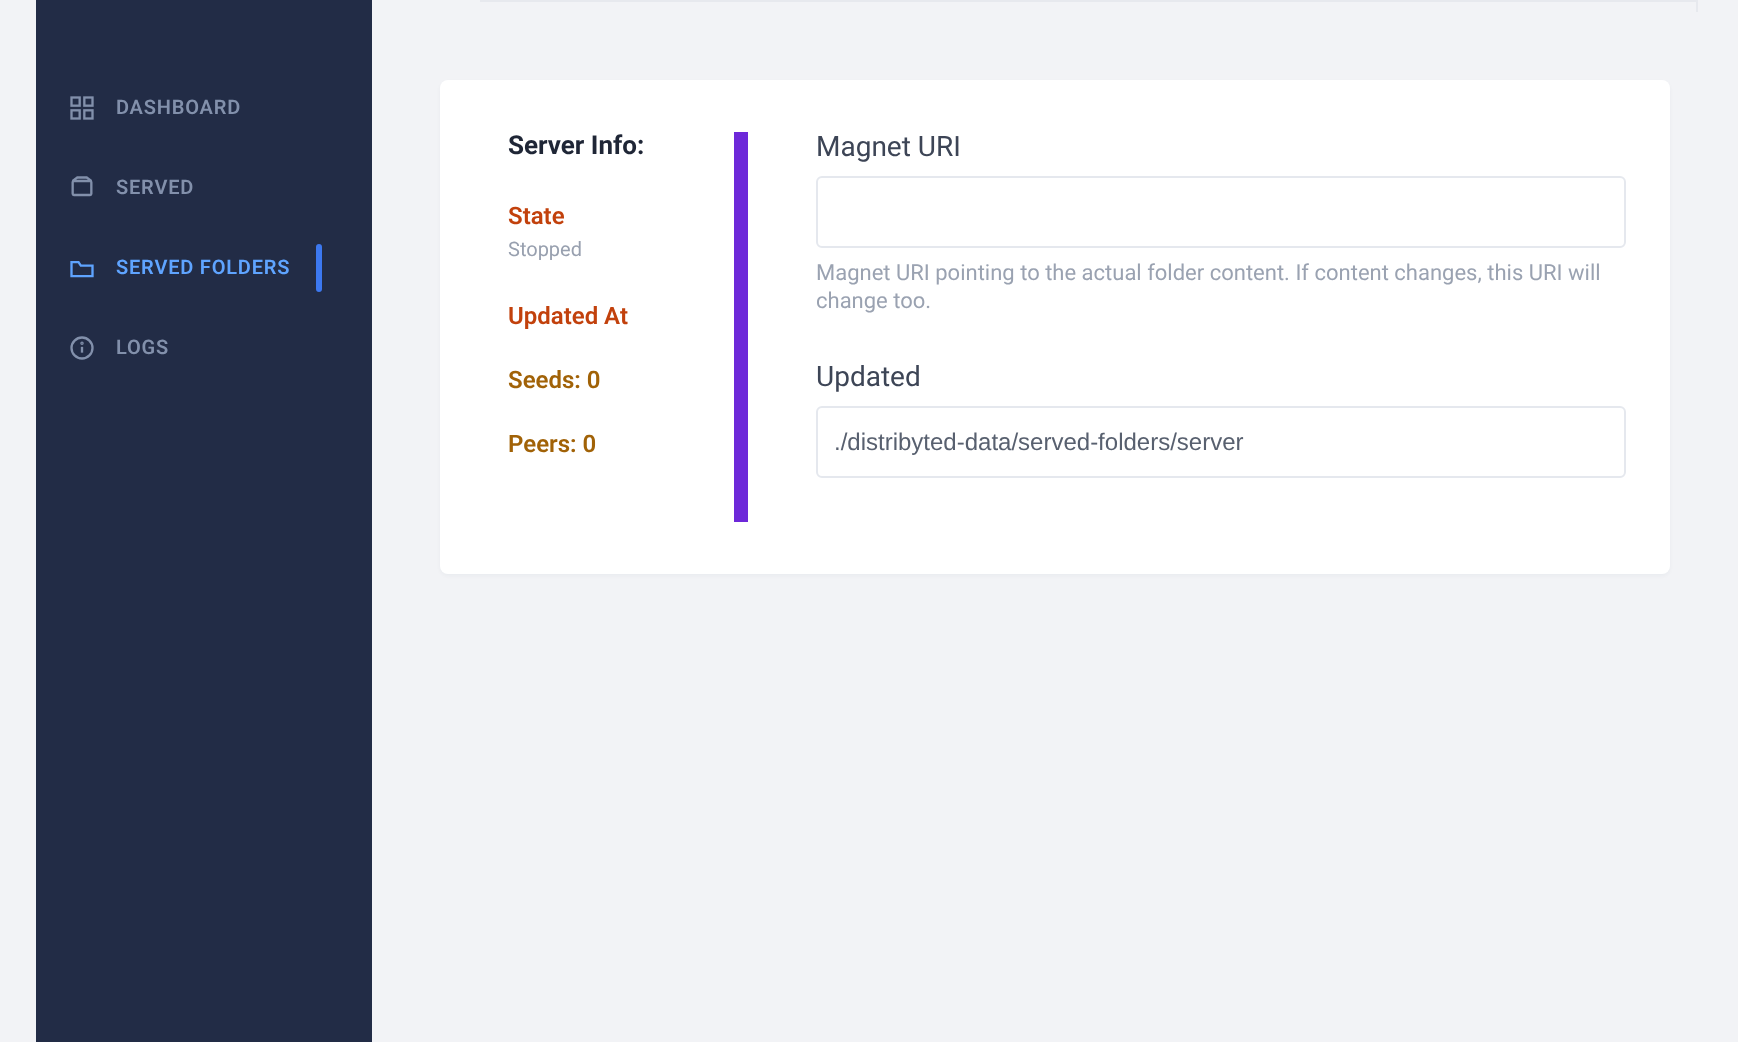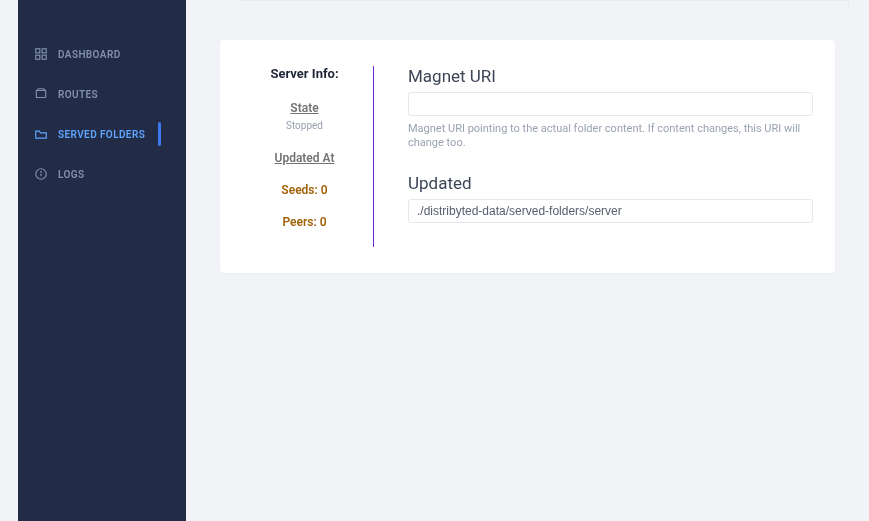--- a/index.html
+++ b/index.html
@@ -87,63 +87,61 @@
     font-size: 15px;
     color: #25314a;
   }
   .card-body {
     display: flex;
     padding: 26px 22px 26px 34px;
   }
   .col-left {
     width: 120px;
     flex-shrink: 0;
-    border-right: 1px solid #6d28d9;
+    border-right: 7px solid #6d28d9;
     padding-right: 18px;
-    text-align: center;
   }
   .col-left h3 {
     font-size: 13px;
     font-weight: 700;
     color: #1f2636;
     margin-bottom: 20px;
   }
   .info-block { margin-bottom: 18px; }
   .info-label {
     font-size: 12px;
     font-weight: 600;
-    color: #737373;
+    color: #c2410c;
     margin-bottom: 4px;
-    text-decoration: underline;
   }
   .info-value {
     font-size: 10px;
     color: #98a0af;
     line-height: 1.4;
   }
   .info-inline {
     font-size: 12px;
     font-weight: 600;
     color: #a16207;
     margin-bottom: 18px;
   }
   .info-inline .val { font-weight: 600; }
   .col-right {
     flex: 1;
     padding-left: 34px;
   }
   .field { margin-bottom: 22px; }
   .field-label {
-    font-size: 17px;
+    font-size: 14px;
     color: #3d4556;
     margin-bottom: 6px;
   }
   .field-input {
     width: 100%;
-    height: 24px;
+    height: 36px;
     border: 1px solid #e5e8ee;
     border-radius: 3px;
     padding: 0 8px;
     font-size: 12px;
     color: #58606f;
     background: #fff;
   }
   .field-help {
     font-size: 11px;
     color: #9aa2b1;
@@ -171,21 +169,21 @@
         <span>DASHBOARD</span>
       </div>
 
       <div class="nav-item">
         <span class="nav-icon">
           <svg viewBox="0 0 24 24" stroke-width="2">
               <rect x="4" y="6" width="16" height="12" rx="1"></rect>
               <path d="M4 6l4-3h8l4 3"></path>
             </svg>
         </span>
-        <span>ROUTES</span>
+        <span>SERVED</span>
       </div>
 
       <div class="nav-item active">
         <span class="nav-icon">
           <svg viewBox="0 0 24 24" stroke-width="2">
               <path d="M3 7h6l2 3h10v9H3z"></path>
             </svg>
         </span>
         <span>SERVED FOLDERS</span>
       </div>

